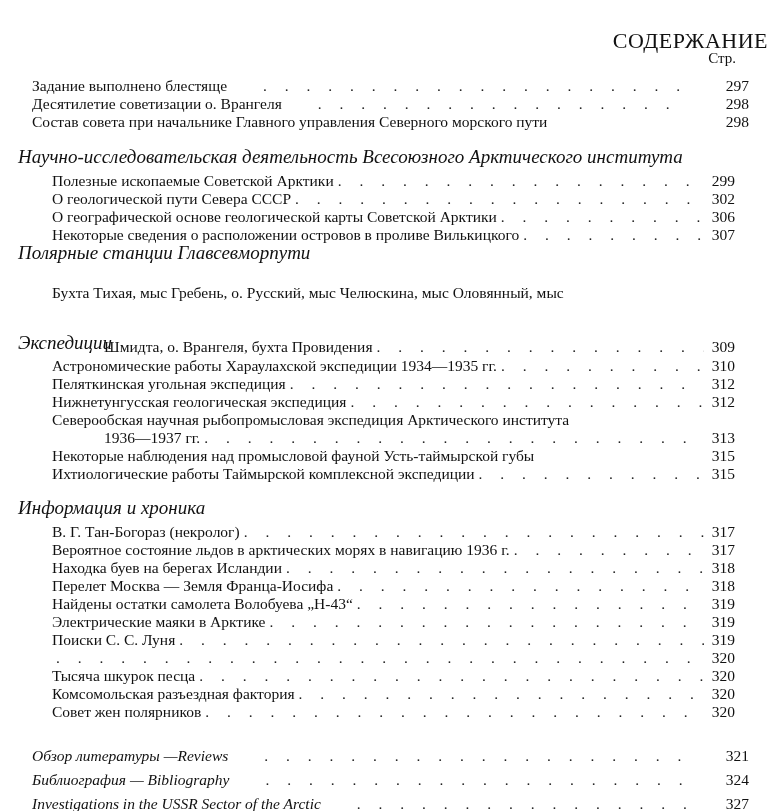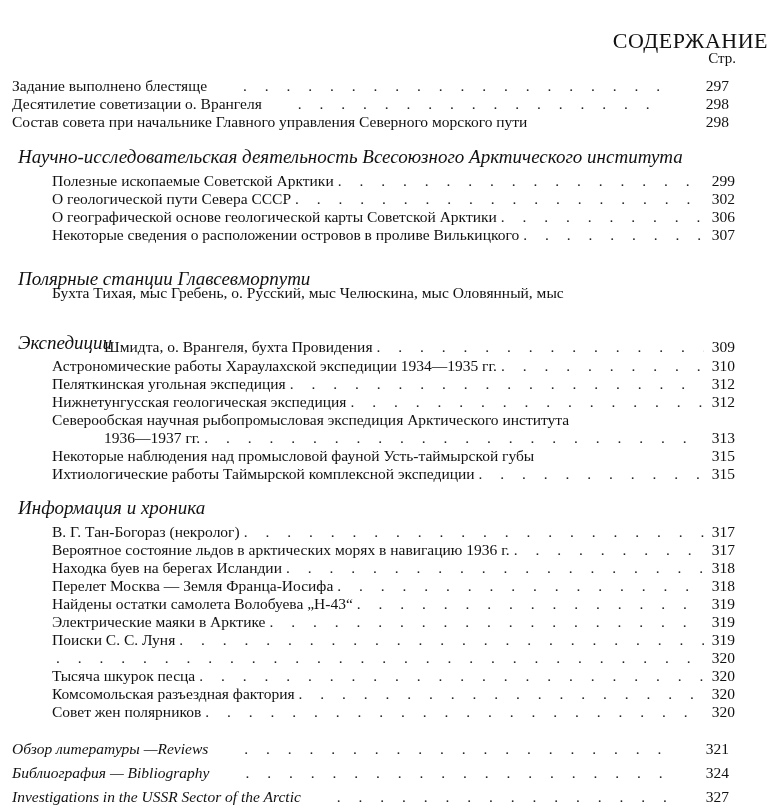--- a/index.html
+++ b/index.html
@@ -17,32 +17,32 @@
   }
   .toc { position: absolute; left: 0; top: 0; width: 768px; }
   .section-title {
     position: absolute; left: 18px; font-style: italic; font-size: 19px;
     white-space: nowrap;
   }
   .row {
     position: absolute; left: 52px; width: 683px; height: 18px;
     display: flex; align-items: baseline; font-size: 15.5px; line-height: 18px;
   }
-  .row.top { left: 12px; width: 717px; gap: 32px; }
+  .row.top { left: 32px; width: 717px; gap: 32px; }
   .row .t { white-space: nowrap; }
   .row .dots {
     flex: 1 1 auto; overflow: hidden; white-space: nowrap;
     margin: 0 8px 0 4px; letter-spacing: 7px; color: #222;
   }
   .row .dots::before {
     content: ". . . . . . . . . . . . . . . . . . . . . . . . . . . . . . . . . . . . . . . . . . . . . . . . . . . . . . . . . . . . . . . . . . . . . . . . . . . . . . . .";
   }
   .row .p { width: 36px; text-align: right; white-space: nowrap; margin-left: auto; }
   .row.nodots .dots { visibility: hidden; }
-  .row.it .t { font-style: italic; }
+  .row.it .t { font-style: italic; margin-top: 7px; }
 </style>
 </head>
 <body>
 
 <div class="page-title">СОДЕРЖАНИЕ</div>
 <div class="page-col-header">Стр.</div>
 
 <div class="toc">
 
   <div class="row top" style="top:77px">
@@ -76,21 +76,21 @@
     <span class="t">О географической основе геологической карты Советской Арктики</span>
     <span class="dots"></span>
     <span class="p">306</span>
   </div>
   <div class="row" style="top:226px">
     <span class="t">Некоторые сведения о расположении островов в проливе Вилькицкого</span>
     <span class="dots"></span>
     <span class="p">307</span>
   </div>
 
-  <div class="section-title" style="top:268px">Полярные станции Главсевморпути</div>
+  <div class="section-title" style="top:242px">Полярные станции Главсевморпути</div>
   <div class="row nodots" style="top:284px">
     <span class="t">Бухта Тихая, мыс Гребень, о. Русский, мыс Челюскина, мыс Оловянный, мыс</span>
     <span class="dots"></span>
     <span class="p"></span>
   </div>
   <div class="row" style="top:302px; left:104px; width:631px;margin-top:36px;">
     <span class="t">Шмидта, о. Врангеля, бухта Провидения</span>
     <span class="dots"></span>
     <span class="p">309</span>
   </div>

